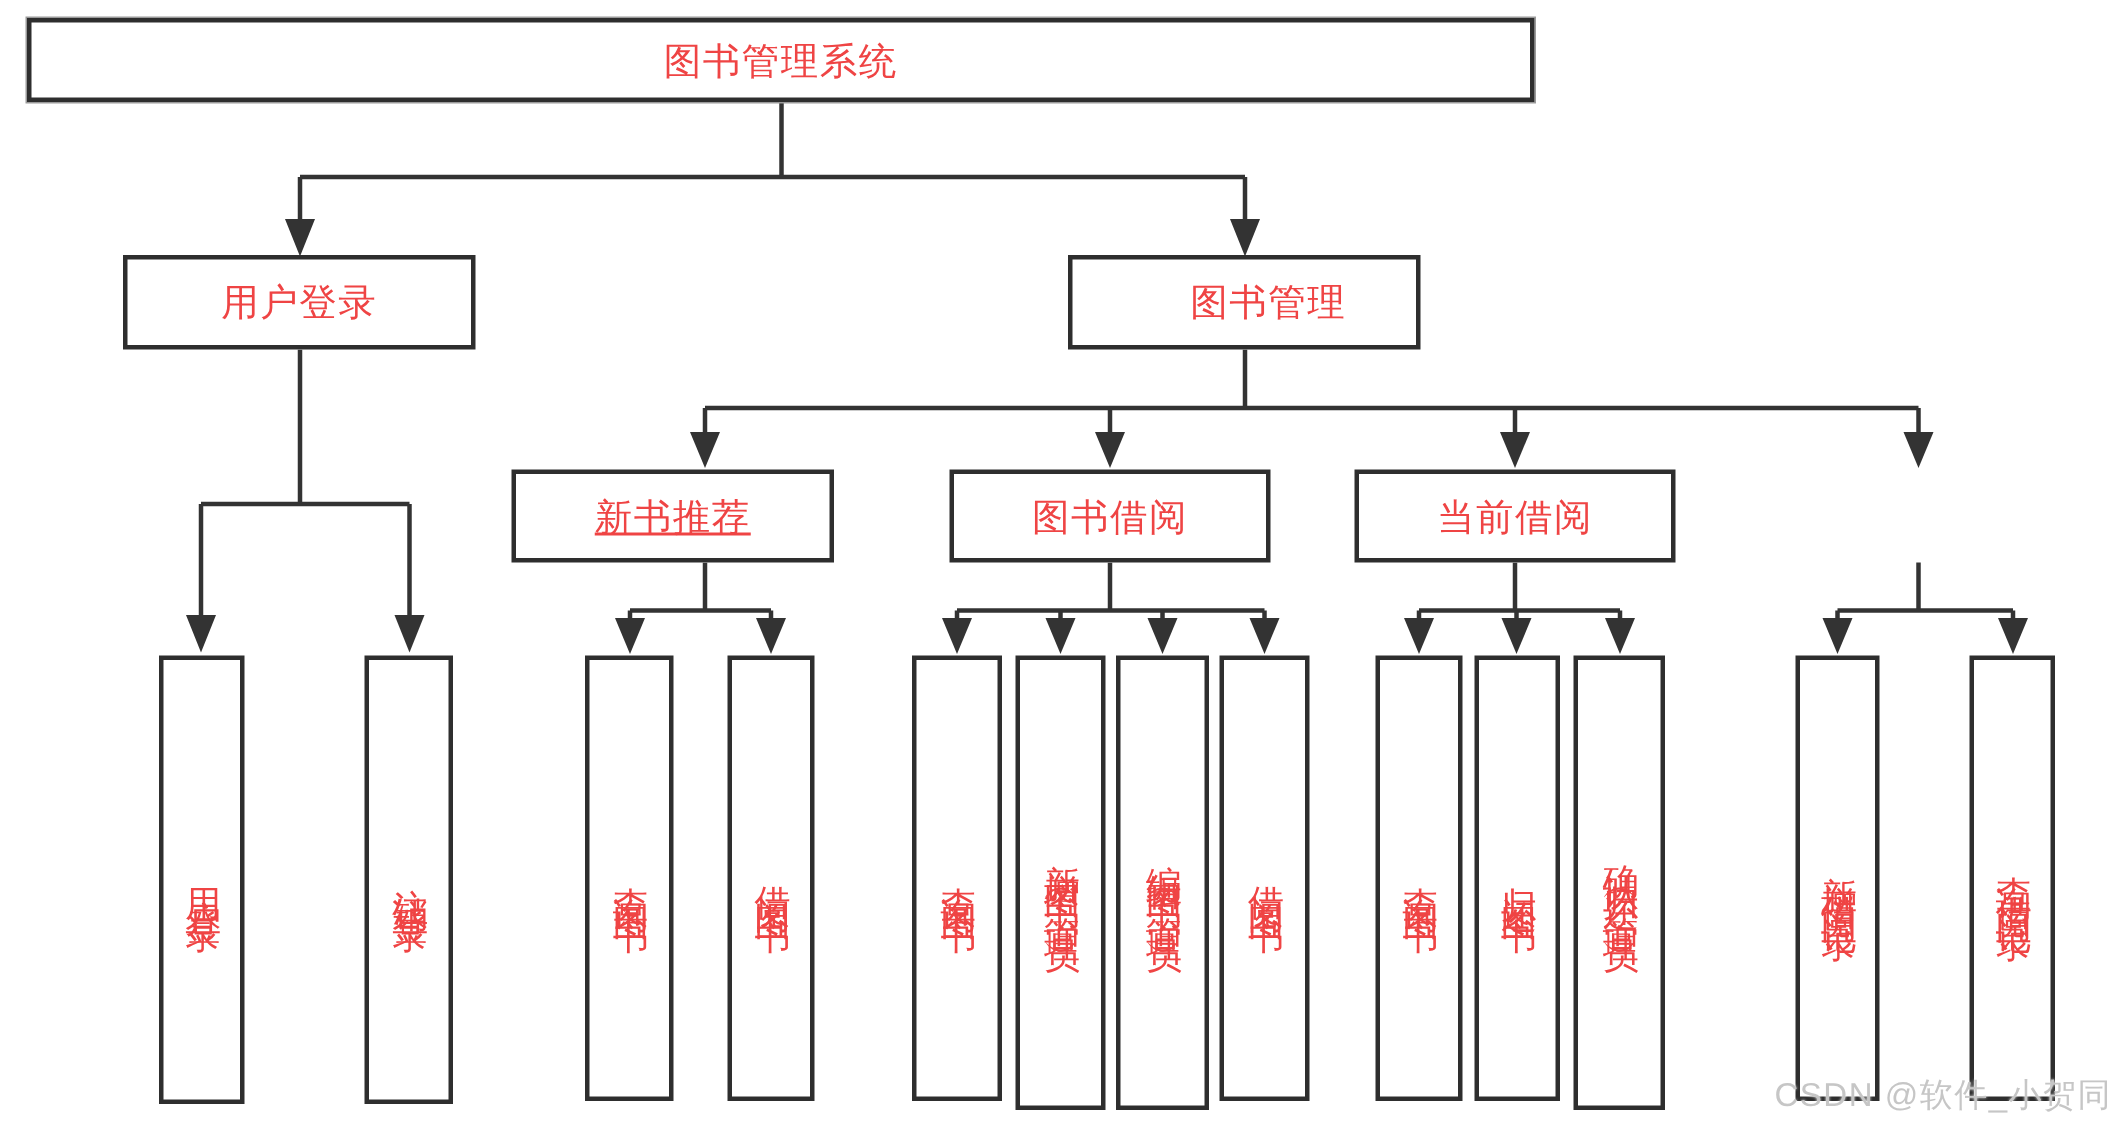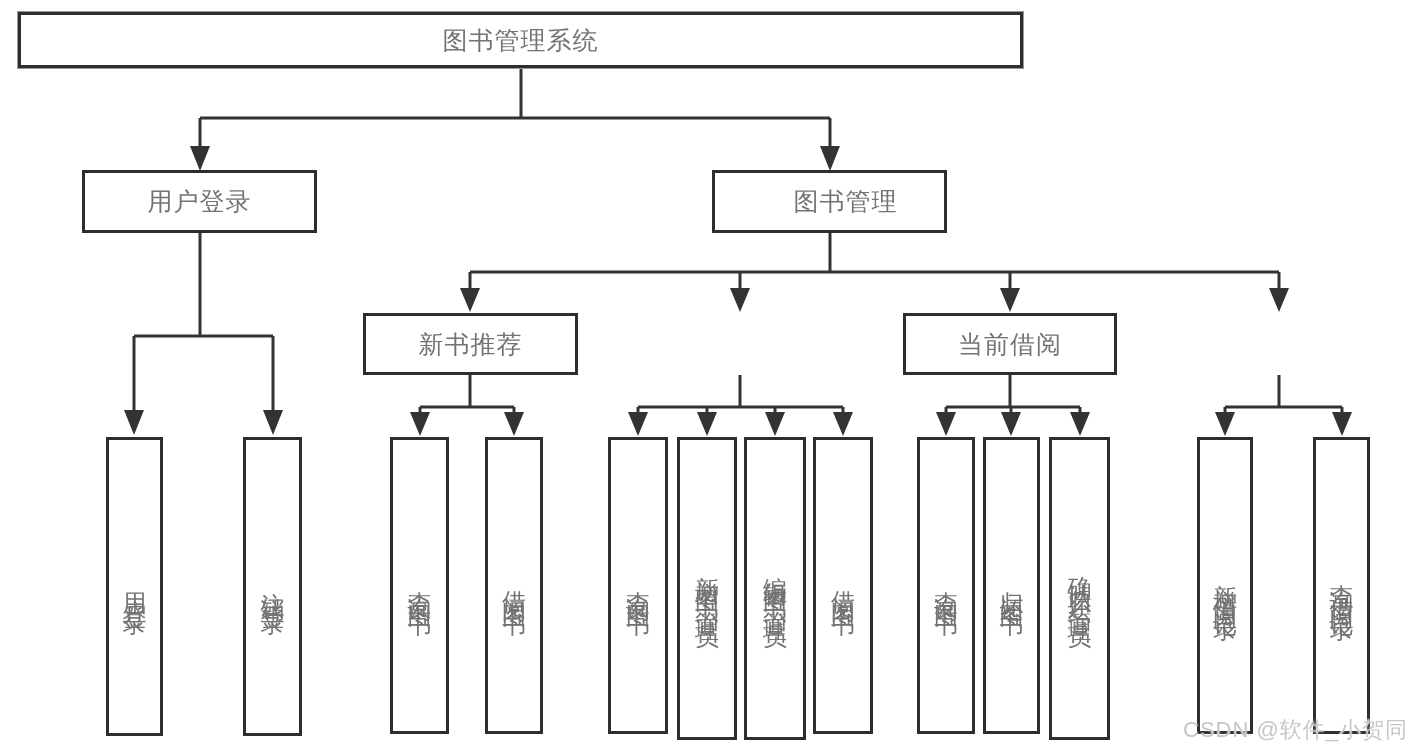--- a/index.html
+++ b/index.html
@@ -23,21 +23,21 @@
     height: 747px;
   }
   .node {
     position: absolute;
     box-sizing: border-box;
     border: 3px solid #2e2e2e;
     background: #ffffff;
     display: flex;
     align-items: center;
     justify-content: center;
-    color: #737373;
+    color: #ef4444;
   }
   .hbox {
     font-size: 25px;
     letter-spacing: 1px;
   }
   .root-box {
     border-width: 3px;
     box-shadow: 0 0 0 1px #9a9a9a;
   }
   .vbox span {
@@ -145,22 +145,25 @@
     <span>图书管理系统</span>
   </div>
 
   <div class="node hbox" style="left:82px; top:170px; width:235px; height:63px;">
     <span>用户登录</span>
   </div>
   <div class="node hbox" style="left:712px; top:170px; width:235px; height:63px;padding-left:32px;">
     <span>图书管理</span>
   </div>
 
-  <div class="node hbox" style="left:363px; top:313px; width:215px; height:62px;">
+  <div class="node hbox" style="left:341px; top:313px; width:215px; height:62px;text-decoration:underline;">
     <span>新书推荐</span>
+  </div>
+  <div class="node hbox" style="left:633px; top:313px; width:214px; height:62px;">
+    <span>图书借阅</span>
   </div>
   <div class="node hbox" style="left:903px; top:313px; width:214px; height:62px;">
     <span>当前借阅</span>
   </div>
 
   <div class="node vbox" style="left:106px; top:437px; width:57px; height:299px;">
     <span>用户登录</span>
   </div>
   <div class="node vbox" style="left:243px; top:437px; width:59px; height:299px;">
     <span>注销登录</span>

